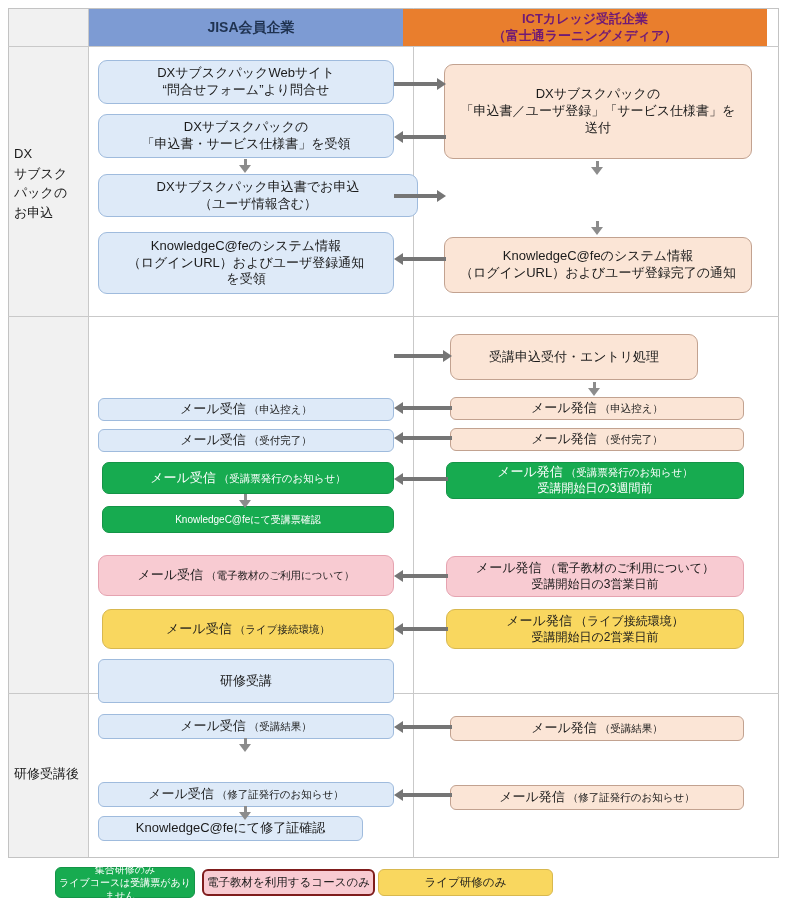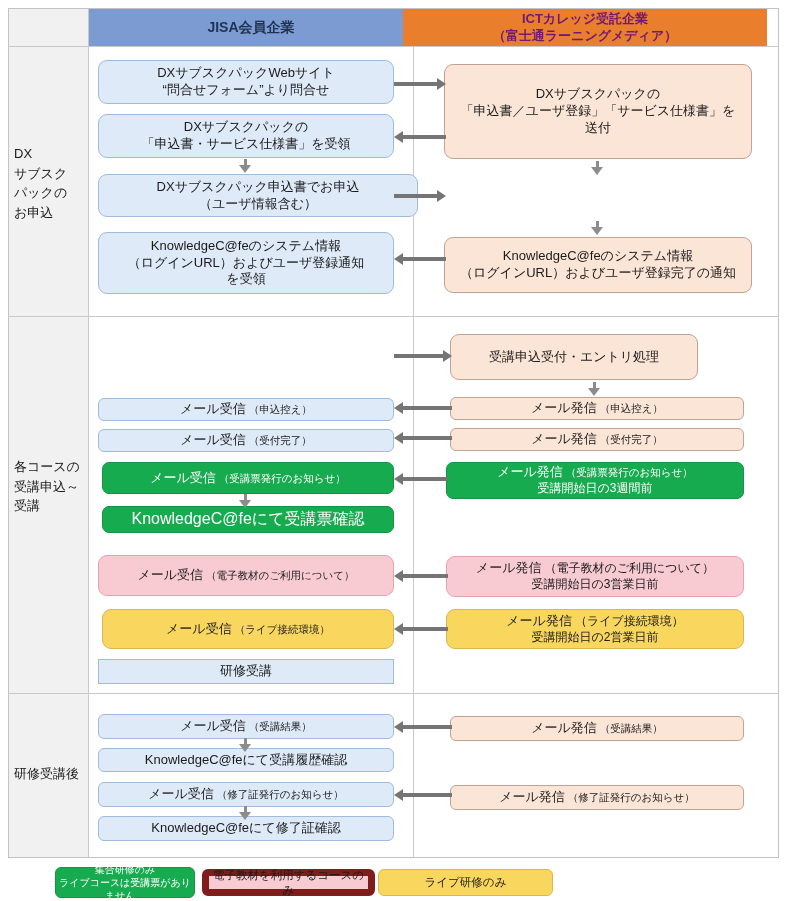--- a/index.html
+++ b/index.html
@@ -47,21 +47,21 @@
   .darrow .stem { width:3px; height:6px; background:#8c8c8c; }
   .darrow .head { width:0; height:0; border-left:6px solid transparent;
                   border-right:6px solid transparent; border-top:8px solid #8c8c8c; }
   
   .legend { position:absolute; box-sizing:border-box; display:flex; align-items:center;
             justify-content:center; text-align:center; border-radius:6px; white-space:pre-line;
             line-height:1.3; }
   #legend-green  { left:55px;  top:867px; width:140px; height:31px; background:#17ab50;
                    border:1px solid #149447; color:#ffffff; font-size:10px; }
   #legend-pink   { left:202px; top:869px; width:173px; height:27px; background:#f8cbd2;
-                   border:7px solid #7f1d1d; color:#1a1a1a; font-size:11.5px; }
+                   border:2px solid #7f1d1d; color:#1a1a1a; font-size:11.5px; }
   #legend-yellow { left:378px; top:869px; width:175px; height:27px; background:#f9d75f;
                    border:1px solid #d8b84f; color:#1a1a1a; font-size:11.5px;text-align:center; }
 </style>
 </head>
 <body>
 
 <div id="canvas">
 
   <div id="labelcol"></div>
   <div id="frame"></div>
@@ -71,23 +71,20 @@
   <div class="hline" style="top:693px"></div>
 
   <div id="hdr-left" class="colhdr">JISA会員企業</div>
   <div id="hdr-right" class="colhdr">ICTカレッジ受託企業
 （富士通ラーニングメディア）</div>
 
   <div class="rowlabel" style="top:144px">DX
 サブスク
 パックの
 お申込</div>
-  <div class="rowlabel" style="top:457px">各コースの
-受講申込～
-受講</div>
   <div class="rowlabel" style="top:764px">研修受講後</div>
 
   <div class="box blue" style="left:98px;top:60px;width:296px;height:44px">DXサブスクパックWebサイト
 “問合せフォーム”より問合せ</div>
   <div class="box blue" style="left:98px;top:114px;width:296px;height:44px">DXサブスクパックの
 「申込書・サービス仕様書」を受領</div>
   <div class="box blue" style="left:98px;top:174px;width:320px;height:43px">DXサブスクパック申込書でお申込
 （ユーザ情報含む）</div>
   <div class="box blue" style="left:98px;top:232px;width:296px;height:62px">KnowledgeC@feのシステム情報
 （ログインURL）およびユーザ登録通知
@@ -101,28 +98,28 @@
 
   <div class="box blue" style="left:98px;top:398px;width:296px;height:23px;border-radius:6px">
     <div class="row"><span class="m">メール受信</span><span class="n">（申込控え）</span></div>
   </div>
   <div class="box blue" style="left:98px;top:429px;width:296px;height:23px;border-radius:6px">
     <div class="row"><span class="m">メール受信</span><span class="n">（受付完了）</span></div>
   </div>
   <div class="box green" style="left:102px;top:462px;width:292px;height:32px;border-radius:7px">
     <div class="row"><span class="m">メール受信</span><span class="n">（受講票発行のお知らせ）</span></div>
   </div>
-  <div class="box green" style="left:102px;top:506px;width:292px;height:27px;border-radius:7px;font-size:16px">KnowledgeC@feにて受講票確認</div>
+  <div class="box green" style="left:102px;top:506px;width:292px;height:27px;border-radius:7px;font-size:10px">KnowledgeC@feにて受講票確認</div>
   <div class="box pink" style="left:98px;top:555px;width:296px;height:41px">
     <div class="row"><span class="m">メール受信</span><span class="n">（電子教材のご利用について）</span></div>
   </div>
   <div class="box yellow" style="left:102px;top:609px;width:292px;height:40px">
     <div class="row"><span class="m">メール受信</span><span class="n">（ライブ接続環境）</span></div>
   </div>
-  <div class="box blue" style="left:98px;top:659px;width:296px;height:25px;border-radius:0">研修受講</div>
+  <div class="box blue" style="left:98px;top:659px;width:296px;height:44px;border-radius:6px">研修受講</div>
 
   <div class="box peach" style="left:450px;top:334px;width:248px;height:46px">受講申込受付・エントリ処理</div>
   <div class="box peach" style="left:450px;top:397px;width:294px;height:23px;border-radius:6px">
     <div class="row"><span class="m">メール発信</span><span class="n">（申込控え）</span></div>
   </div>
   <div class="box peach" style="left:450px;top:428px;width:294px;height:23px;border-radius:6px">
     <div class="row"><span class="m">メール発信</span><span class="n">（受付完了）</span></div>
   </div>
   <div class="box green" style="left:446px;top:462px;width:298px;height:37px;border-radius:7px">
     <div class="row"><span class="m">メール発信</span><span class="n">（受講票発行のお知らせ）</span></div>
@@ -133,25 +130,24 @@
     <div class="sub">受講開始日の3営業日前</div>
   </div>
   <div class="box yellow" style="left:446px;top:609px;width:298px;height:40px">
     <div class="row"><span class="m">メール発信</span><span class="n" style="font-size:12px">（ライブ接続環境）</span></div>
     <div class="sub">受講開始日の2営業日前</div>
   </div>
 
   <div class="box blue" style="left:98px;top:714px;width:296px;height:25px;border-radius:6px">
     <div class="row"><span class="m">メール受信</span><span class="n">（受講結果）</span></div>
   </div>
-  <div class="box blue" style="left:98px;top:748px;width:296px;height:24px;border-radius:6px">KnowledgeC@feにて受講履歴確認</div>
   <div class="box blue" style="left:98px;top:782px;width:296px;height:25px;border-radius:6px">
     <div class="row"><span class="m">メール受信</span><span class="n">（修了証発行のお知らせ）</span></div>
   </div>
-  <div class="box blue" style="left:98px;top:816px;width:296px;height:25px;border-radius:6px">KnowledgeC@feにて修了証確認</div>
+  <div class="box blue" style="left:98px;top:816px;width:265px;height:25px;border-radius:6px">KnowledgeC@feにて修了証確認</div>
 
   <div class="box peach" style="left:450px;top:716px;width:294px;height:25px;border-radius:6px">
     <div class="row"><span class="m">メール発信</span><span class="n">（受講結果）</span></div>
   </div>
   <div class="box peach" style="left:450px;top:785px;width:294px;height:25px;border-radius:6px">
     <div class="row"><span class="m">メール発信</span><span class="n">（修了証発行のお知らせ）</span></div>
   </div>
 
   <div class="harrow r" style="left:394px;top:78px;width:52px">
       <div class="shaft"></div>

